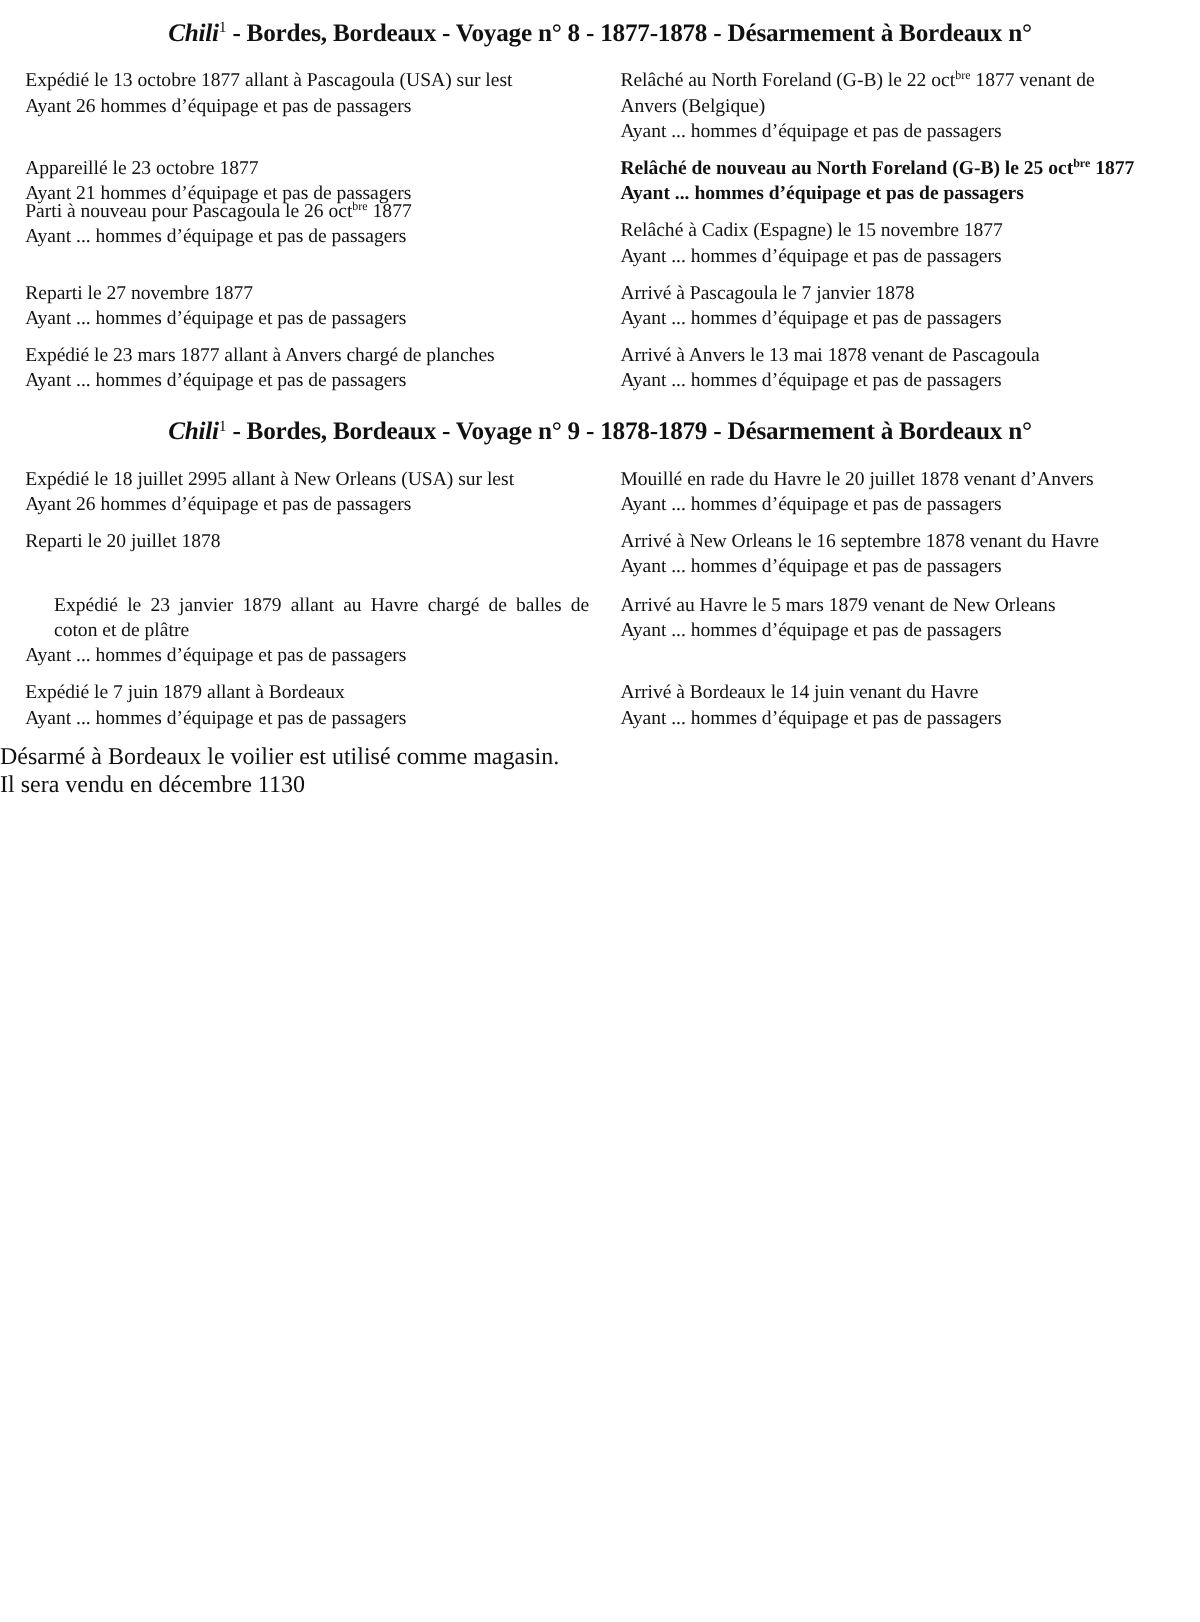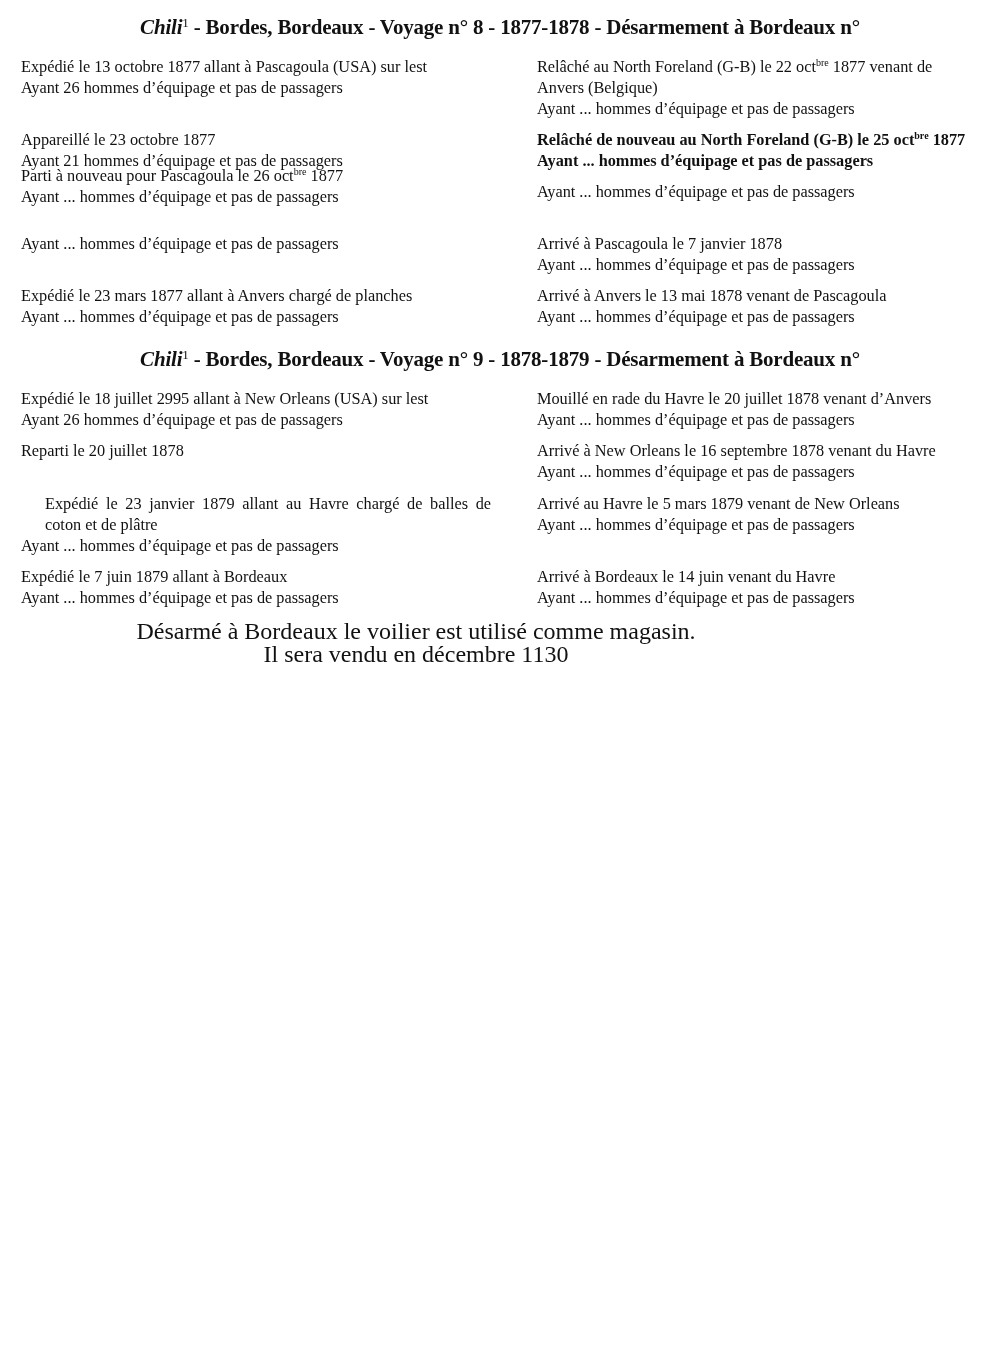--- a/index.html
+++ b/index.html
@@ -35,35 +35,34 @@
       vertical-align: 7px;
       line-height: 0;
     }
     .entry {
       position: absolute;
       font-size: 16.3px;
       line-height: 21px;
       white-space: nowrap;
     }
     .entry.left { left: 21px; width: 475px; }
-    .entry.right { left: 517px; width: 460px; margin-left: 20px; }
+    .entry.right { left: 517px; width: 460px; }
     .entry.wrap { white-space: normal; text-align: justify; }
     .entry sup {
       font-size: 10px;
       vertical-align: 6px;
       line-height: 0;
     }
     .entry .line { display: block; }
     .closing {
       position: absolute;
       left: 0;
       width: 832px;
       top: 620px;
-      text-align: center;
-      font-size: 24px;
+      font-size: 20px;
       line-height: 23px;
     }
     .closing .line { display: block; }
   </style>
 </head>
 <body>
 
 <div class="voyage-title" style="top:14px;">
   <span class="ship">Chili</span><sup>1</sup><span> - Bordes, Bordeaux - Voyage n° 8 - 1877-1878 - Désarmement à Bordeaux n°</span>
 </div>
@@ -74,37 +73,39 @@
 </div>
 <div class="entry left" style="top:129px;">
   <span class="line">Appareillé le 23 octobre 1877</span>
   <span class="line">Ayant 21 hommes d’équipage et pas de passagers</span>
 </div>
 <div class="entry left" style="top:165px;">
   <span class="line"><span>Parti à nouveau pour Pascagoula le 26 oct</span><sup>bre</sup><span> 1877</span></span>
   <span class="line">Ayant ... hommes d’équipage et pas de passagers</span>
 </div>
 <div class="entry left" style="top:233px;">
+  <span class="line">Reparti le 27 novembre 1877</span>
   <span class="line">Ayant ... hommes d’équipage et pas de passagers</span>
 </div>
 <div class="entry left" style="top:285px;">
   <span class="line">Expédié le 23 mars 1877 allant à Anvers chargé de planches</span>
   <span class="line">Ayant ... hommes d’équipage et pas de passagers</span>
 </div>
 
 <div class="entry right" style="top:56px;">
   <span class="line"><span>Relâché au North Foreland (G-B) le 22 oct</span><sup>bre</sup><span> 1877 venant de</span></span>
   <span class="line">Anvers (Belgique)</span>
   <span class="line">Ayant ... hommes d’équipage et pas de passagers</span>
 </div>
 <div class="entry right" style="top:129px;font-weight:bold;">
   <span class="line"><span>Relâché de nouveau au North Foreland (G-B) le 25 oct</span><sup>bre</sup><span> 1877</span></span>
   <span class="line">Ayant ... hommes d’équipage et pas de passagers</span>
 </div>
 <div class="entry right" style="top:181px;">
+  <span class="line">Relâché à Cadix (Espagne) le 15 novembre 1877</span>
   <span class="line">Ayant ... hommes d’équipage et pas de passagers</span>
 </div>
 <div class="entry right" style="top:233px;">
   <span class="line">Arrivé à Pascagoula le 7 janvier 1878</span>
   <span class="line">Ayant ... hommes d’équipage et pas de passagers</span>
 </div>
 <div class="entry right" style="top:285px;">
   <span class="line">Arrivé à Anvers le 13 mai 1878 venant de Pascagoula</span>
   <span class="line">Ayant ... hommes d’équipage et pas de passagers</span>
 </div>

